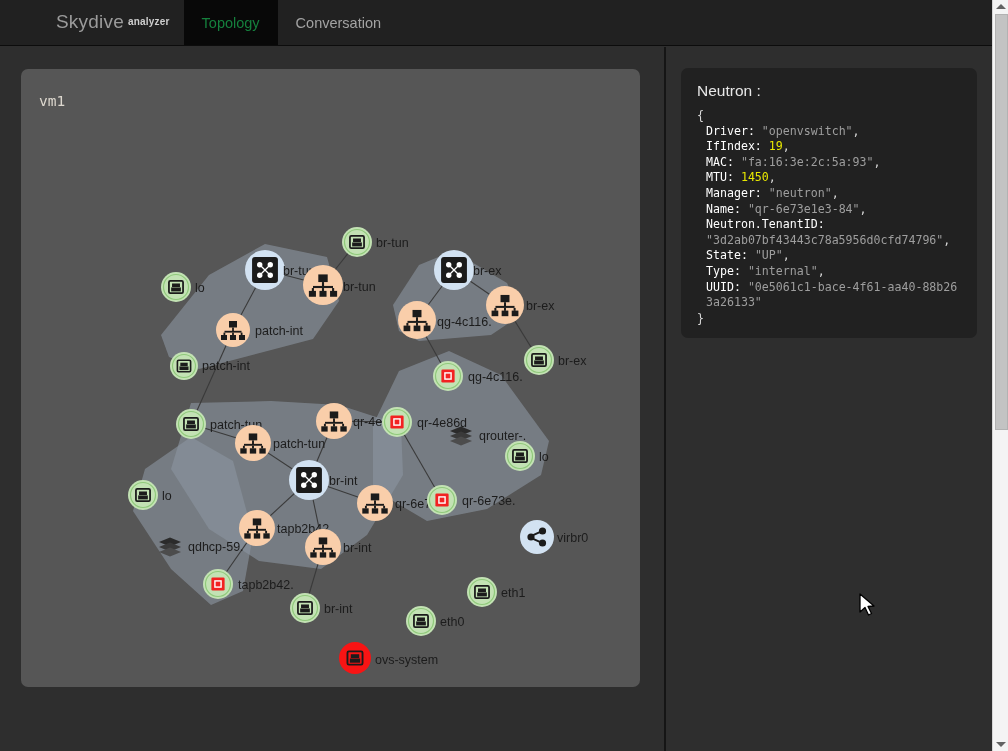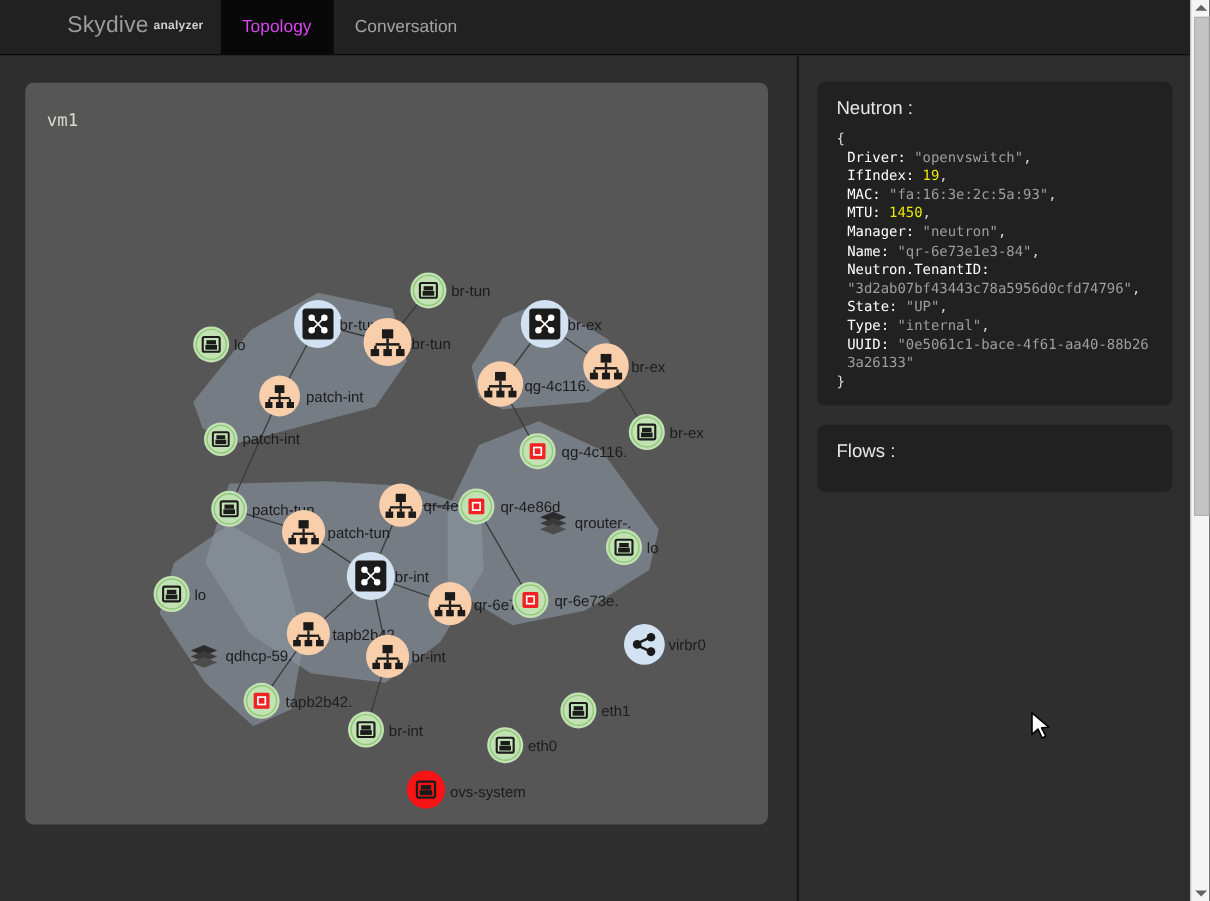--- a/index.html
+++ b/index.html
@@ -44,21 +44,21 @@
   .navtab {
     display: flex; align-items: center;
     padding: 0 18px;
     font-size: 14.5px;
     color: #a3a3a3;
     white-space: nowrap;
     cursor: pointer;
   }
   .navtab.active {
     background: #080808;
-    color: #d946ef;
+    color: #15803d;
   }
 
   
   #left-col {
     position: absolute; top: 47px; left: 0;
     width: 664px; height: 704px;
     background: #2e2e2e;
   }
   #divider {
     position: absolute; top: 47px; left: 664px;
@@ -413,23 +413,20 @@
 
   <div id="divider"></div>
 
   <div id="right-col">
 
     <div class="side-panel" id="metadata-panel">
       <div class="panel-title">Neutron :</div>
       <div class="json-body" id="metadata-body"><div class="jrow"><span class="jpun">{</span></div><div class="jrow indent"><span class="jkey">Driver:</span><span class="jpun"> </span><span class="jstr">"openvswitch"</span><span class="jpun">,</span></div><div class="jrow indent"><span class="jkey">IfIndex:</span><span class="jpun"> </span><span class="jnum">19</span><span class="jpun">,</span></div><div class="jrow indent"><span class="jkey">MAC:</span><span class="jpun"> </span><span class="jstr">"fa:16:3e:2c:5a:93"</span><span class="jpun">,</span></div><div class="jrow indent"><span class="jkey">MTU:</span><span class="jpun"> </span><span class="jnum">1450</span><span class="jpun">,</span></div><div class="jrow indent"><span class="jkey">Manager:</span><span class="jpun"> </span><span class="jstr">"neutron"</span><span class="jpun">,</span></div><div class="jrow indent"><span class="jkey">Name:</span><span class="jpun"> </span><span class="jstr">"qr-6e73e1e3-84"</span><span class="jpun">,</span></div><div class="jrow indent"><span class="jkey">Neutron.TenantID:</span><br><span class="jstr">"3d2ab07bf43443c78a5956d0cfd74796"</span><span class="jpun">,</span></div><div class="jrow indent"><span class="jkey">State:</span><span class="jpun"> </span><span class="jstr">"UP"</span><span class="jpun">,</span></div><div class="jrow indent"><span class="jkey">Type:</span><span class="jpun"> </span><span class="jstr">"internal"</span><span class="jpun">,</span></div><div class="jrow indent"><span class="jkey">UUID:</span><span class="jpun"> </span><span class="jstr">"0e5061c1-bace-4f61-aa40-88b263a26133"</span></div><div class="jrow"><span class="jpun">}</span></div></div>
     </div>
 
-    <div class="side-panel" id="flows-panel">
-      <div class="panel-title">Flows :</div>
-    </div>
 
   </div>
 
   <div id="scrollbar-track">
     <div class="sb-arrow" id="sb-up"></div>
     <div id="scrollbar-thumb"></div>
     <div class="sb-arrow" id="sb-down"></div>
   </div>
 
   <svg id="cursor" width="18" height="26">

